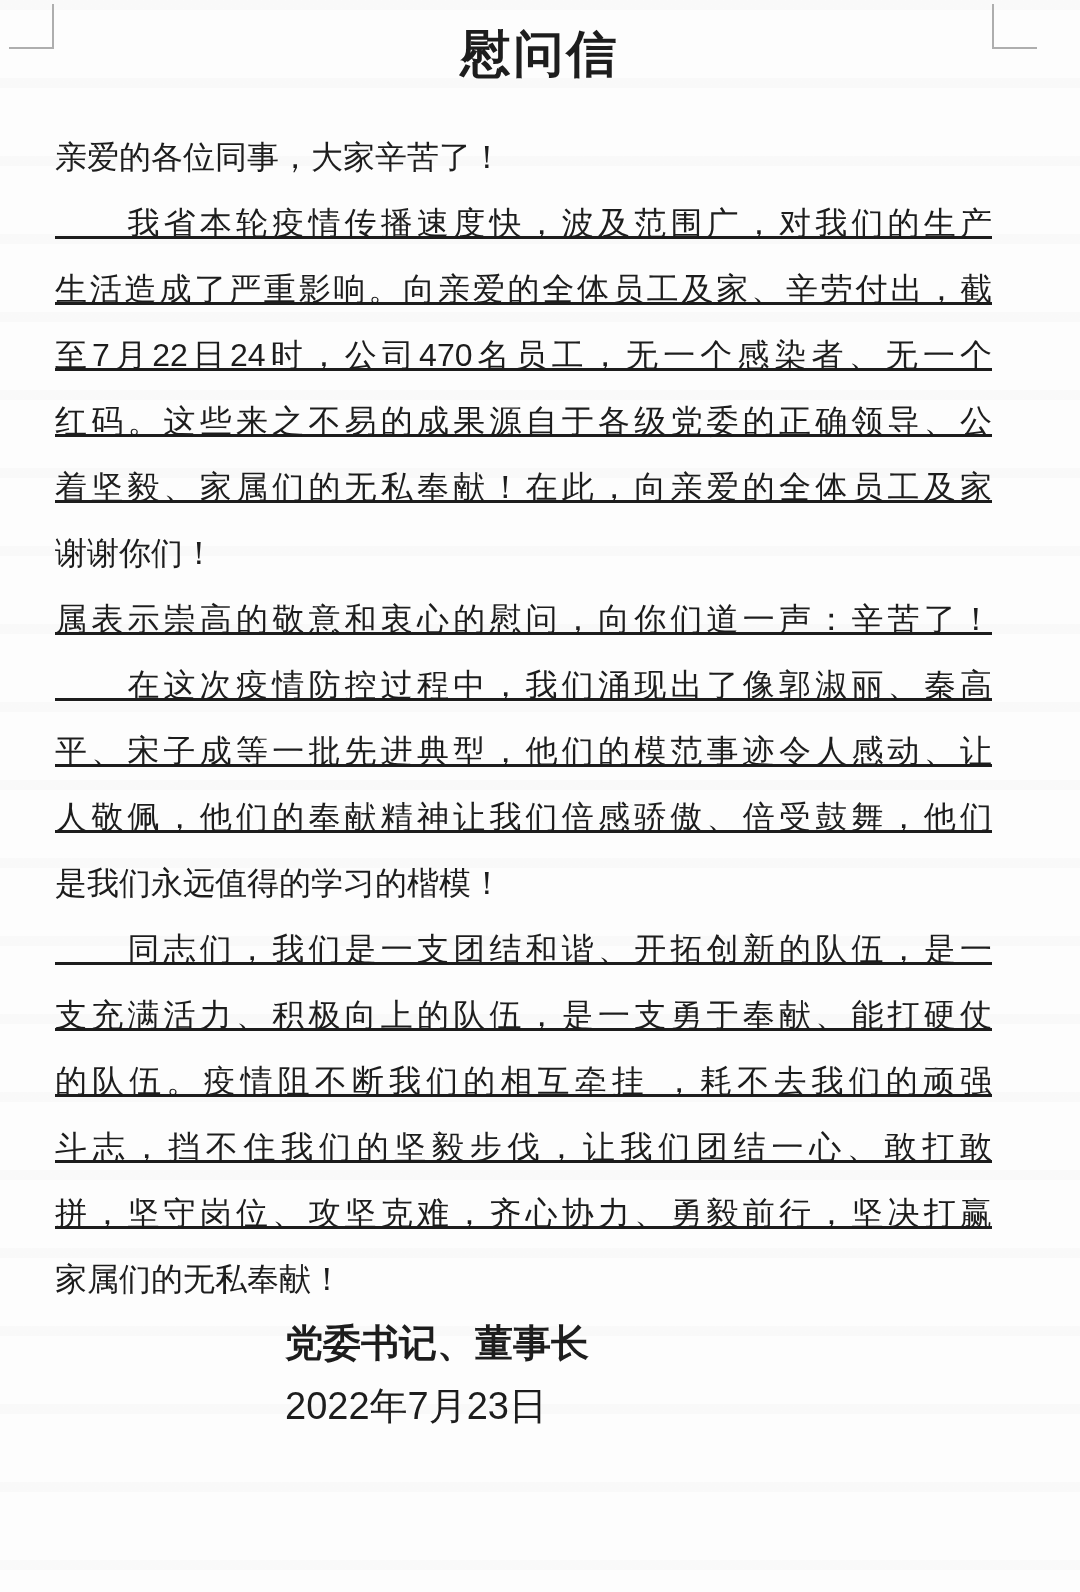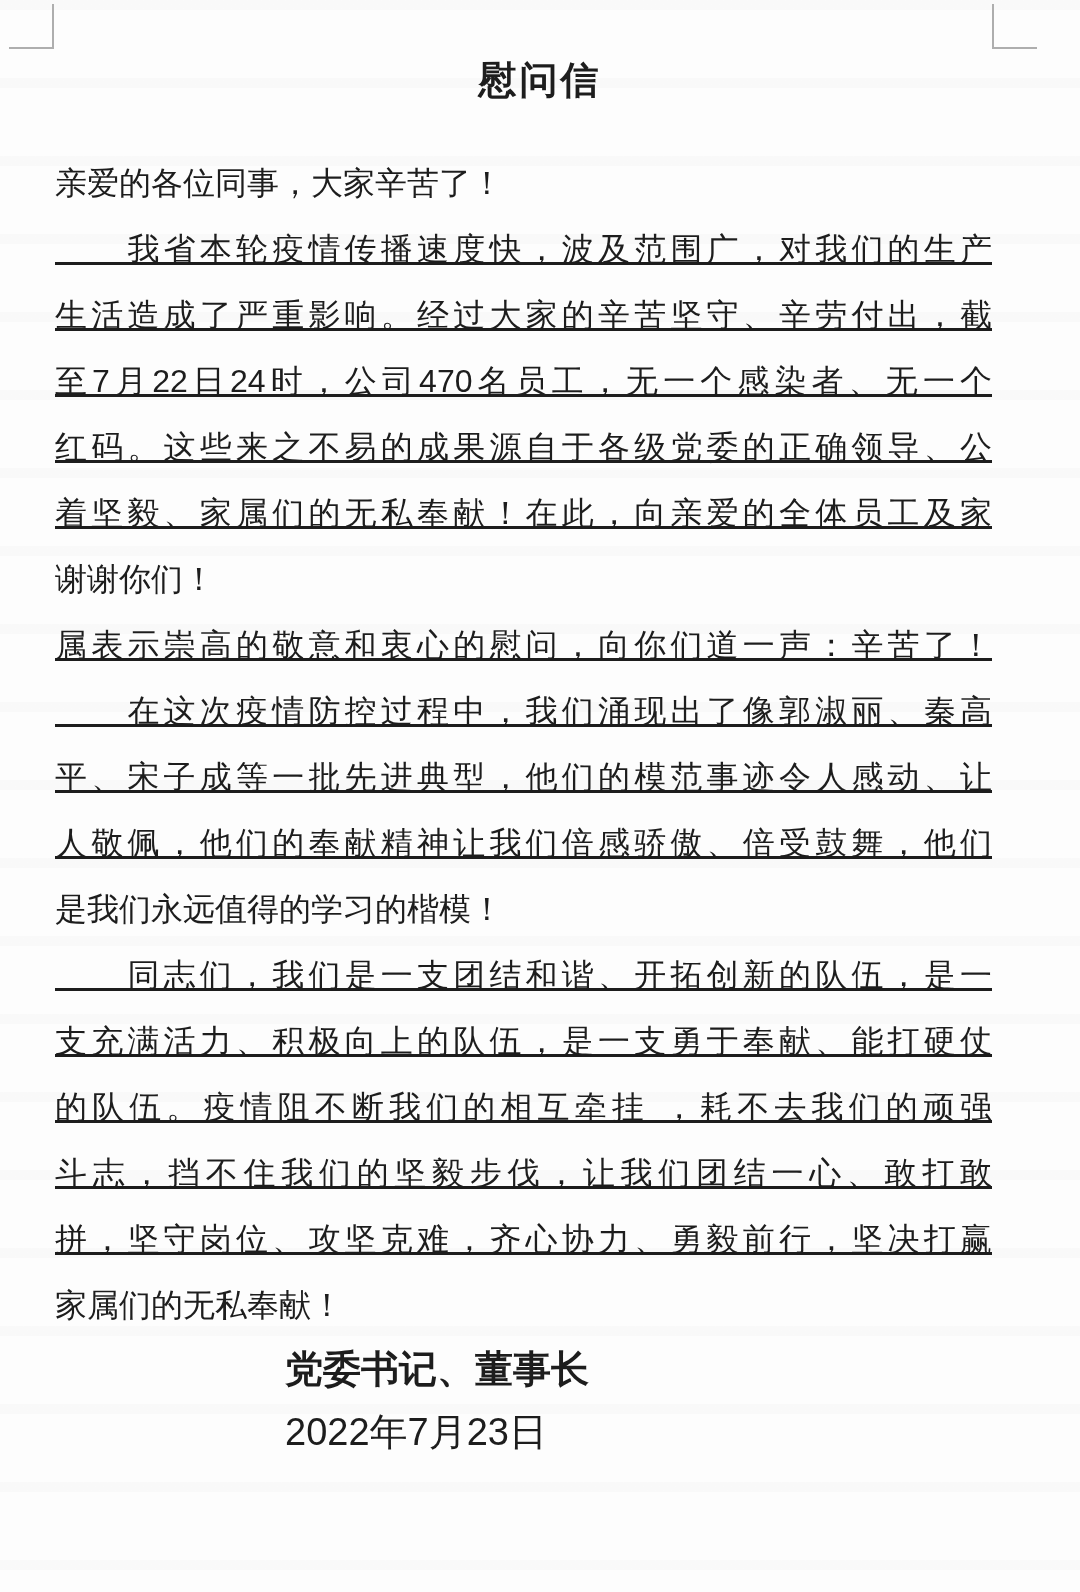--- a/index.html
+++ b/index.html
@@ -36,25 +36,25 @@
     border-right: 2px solid #aeaeae;
     border-bottom: 2px solid #aeaeae;
   }
   .corner.tr {
     left: 992px;
     border-left: 2px solid #aeaeae;
     border-bottom: 2px solid #aeaeae;
   }
   .title {
     margin: 0;
-    padding-top: 48px;
+    padding-top: 22px;
     height: 64px;
     line-height: 64px;
     text-align: center;
-    font-size: 38px;
+    font-size: 50px;
     font-weight: 700;
     letter-spacing: 3px;
   }
   .letter-body {
     margin: 38px 88px 0 55px;
     font-size: 32px;
     line-height: 66px;
     font-weight: 400;
   }
   .line {
@@ -85,21 +85,21 @@
 <div class="page">
 
   <div class="corner tl"></div>
   <div class="corner tr"></div>
 
   <h1 class="title">慰问信</h1>
 
   <div class="letter-body">
     <div class="line">亲爱的各位同事，大家辛苦了！</div>
     <div class="line j">　　我省本轮疫情传播速度快，波及范围广，对我们的生产</div>
-    <div class="line j">生活造成了严重影响。经过大家的辛苦坚守、辛劳付出，截</div>
+    <div class="line j">生活造成了严重影响。向亲爱的全体员工及家、辛劳付出，截</div>
     <div class="line j">至7月22日24时，公司470名员工，无一个感染者、无一个</div>
     <div class="line j">红码。这些来之不易的成果源自于各级党委的正确领导、公</div>
     <div class="line j">着坚毅、家属们的无私奉献！在此，向亲爱的全体员工及家</div>
     <div class="line">谢谢你们！</div>
     <div class="line j">属表示崇高的敬意和衷心的慰问，向你们道一声：辛苦了！</div>
     <div class="line j">　　在这次疫情防控过程中，我们涌现出了像郭淑丽、秦高</div>
     <div class="line j">平、宋子成等一批先进典型，他们的模范事迹令人感动、让</div>
     <div class="line j">人敬佩，他们的奉献精神让我们倍感骄傲、倍受鼓舞，他们</div>
     <div class="line">是我们永远值得的学习的楷模！</div>
     <div class="line j">　　同志们，我们是一支团结和谐、开拓创新的队伍，是一</div>

